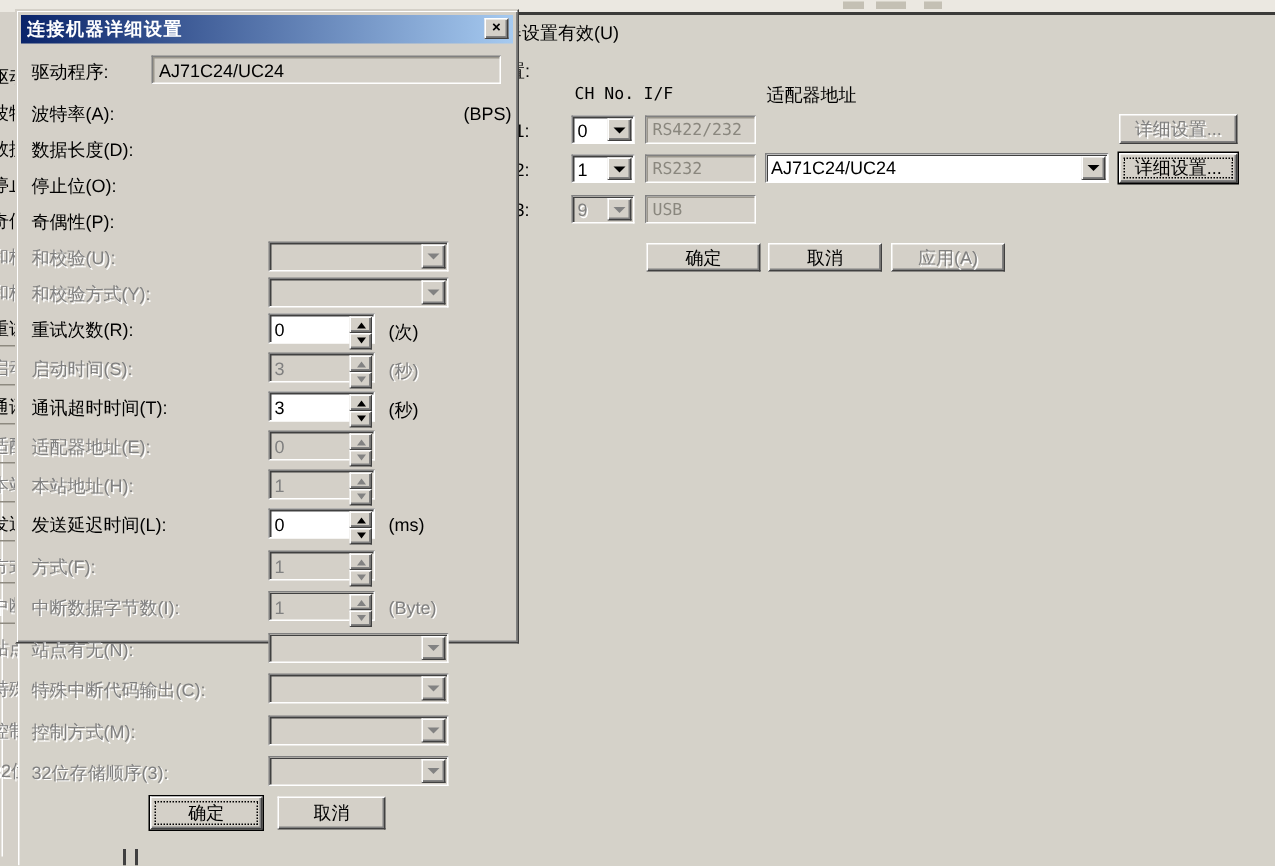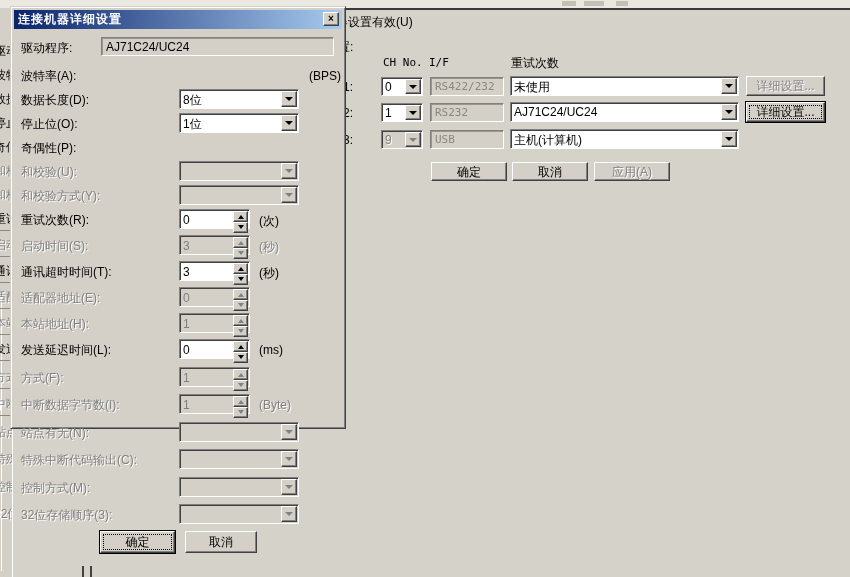--- a/index.html
+++ b/index.html
@@ -120,36 +120,30 @@
     <div class="m" style="left:584px;width:20px"></div>
     <div class="m" style="left:616px;width:12px"></div>
   </div>
   <div id="topline"></div>
 
   <div class="bgtext" style="left:336px;top:14px">器设置有效(U)</div>
   <div class="bgtext" style="left:338px;top:39px">置:</div>
 
   <div class="hdr mono" style="left:383px;top:56px">CH No.</div>
   <div class="hdr mono" style="left:429px;top:56px">I/F</div>
-  <div class="hdr" style="left:511px;top:55px">重试次数</div>
+  <div class="hdr" style="left:511px;top:55px">适配器地址</div>
 
   <div class="bgtext" style="left:343px;top:80px">1:</div>
   <div class="combo" style="left:381px;top:77px;width:42px;height:19px">
     <span class="ctext">0</span>
     <span class="cbtn">
         <i class="tri"></i>
       </span>
   </div>
   <div class="ifbox mono" style="left:430px;top:77px;width:74px;height:19px">RS422/232</div>
-  <div class="combo" style="left:510px;top:76px;width:229px;height:20px">
-    <span class="ctext">未使用</span>
-    <span class="cbtn">
-        <i class="tri"></i>
-      </span>
-  </div>
   <div class="btn dis" style="left:746px;top:76px;width:79px;height:20px">详细设置...</div>
 
   <div class="bgtext" style="left:343px;top:106px">2:</div>
   <div class="combo" style="left:381px;top:103px;width:42px;height:19px">
     <span class="ctext">1</span>
     <span class="cbtn">
         <i class="tri"></i>
       </span>
   </div>
   <div class="ifbox mono" style="left:430px;top:103px;width:74px;height:19px">RS232</div>
@@ -162,26 +156,20 @@
   <div class="btn default" style="left:746px;top:102px;width:79px;height:20px;line-height:19px">详细设置...</div>
 
   <div class="bgtext" style="left:343px;top:133px">3:</div>
   <div class="combo dis" style="left:381px;top:130px;width:42px;height:19px">
     <span class="ctext dis">9</span>
     <span class="cbtn">
         <i class="tri tgray"></i>
       </span>
   </div>
   <div class="ifbox mono" style="left:430px;top:130px;width:74px;height:19px">USB</div>
-  <div class="combo" style="left:510px;top:129px;width:229px;height:20px">
-    <span class="ctext">主机(计算机)</span>
-    <span class="cbtn">
-        <i class="tri"></i>
-      </span>
-  </div>
 
   <div class="btn" style="left:431px;top:162px;width:76px;height:19px">确定</div>
   <div class="btn" style="left:512px;top:162px;width:76px;height:19px">取消</div>
   <div class="btn dis" style="left:594px;top:162px;width:76px;height:19px">应用(A)</div>
 
   <div class="stub" style="left:82px;top:566px;height:11px"></div>
   <div class="stub" style="left:90px;top:566px;height:11px"></div>
 
   <div id="dlg">
     <div id="titlebar">
@@ -194,36 +182,24 @@
       <div id="drvbox">AJ71C24/UC24</div>
     </div>
 
     <div id="dialog-rows">
         <div class="frow" style="top: 58px;">
           <span class="dlabel">波特率(A):</span>
           <span class="funit" style="left:298px">(BPS)</span>
         </div>
         <div class="frow" style="top: 82px;">
           <span class="dlabel">数据长度(D):</span>
-          <div class="combo">
-            <span class="ctext">8位</span>
-            <span class="cbtn">
-              <i class="tri"></i>
-            </span>
-          </div>
           <span class="funit" style="left:297px"></span>
         </div>
         <div class="frow" style="top: 106px;">
           <span class="dlabel">停止位(O):</span>
-          <div class="combo">
-            <span class="ctext">1位</span>
-            <span class="cbtn">
-              <i class="tri"></i>
-            </span>
-          </div>
           <span class="funit" style="left:297px"></span>
         </div>
         <div class="frow" style="top: 130px;">
           <span class="dlabel">奇偶性(P):</span>
           <span class="funit" style="left:297px"></span>
         </div>
         <div class="frow" style="top: 154px;">
           <span class="dlabel dis">和校验(U):</span>
           <div class="combo dis">
             <span class="ctext"></span>

